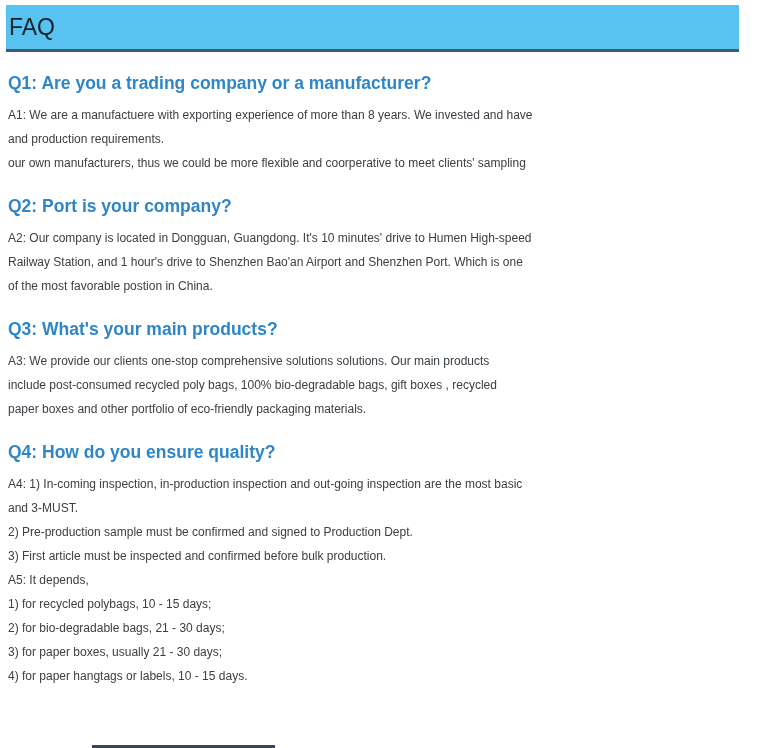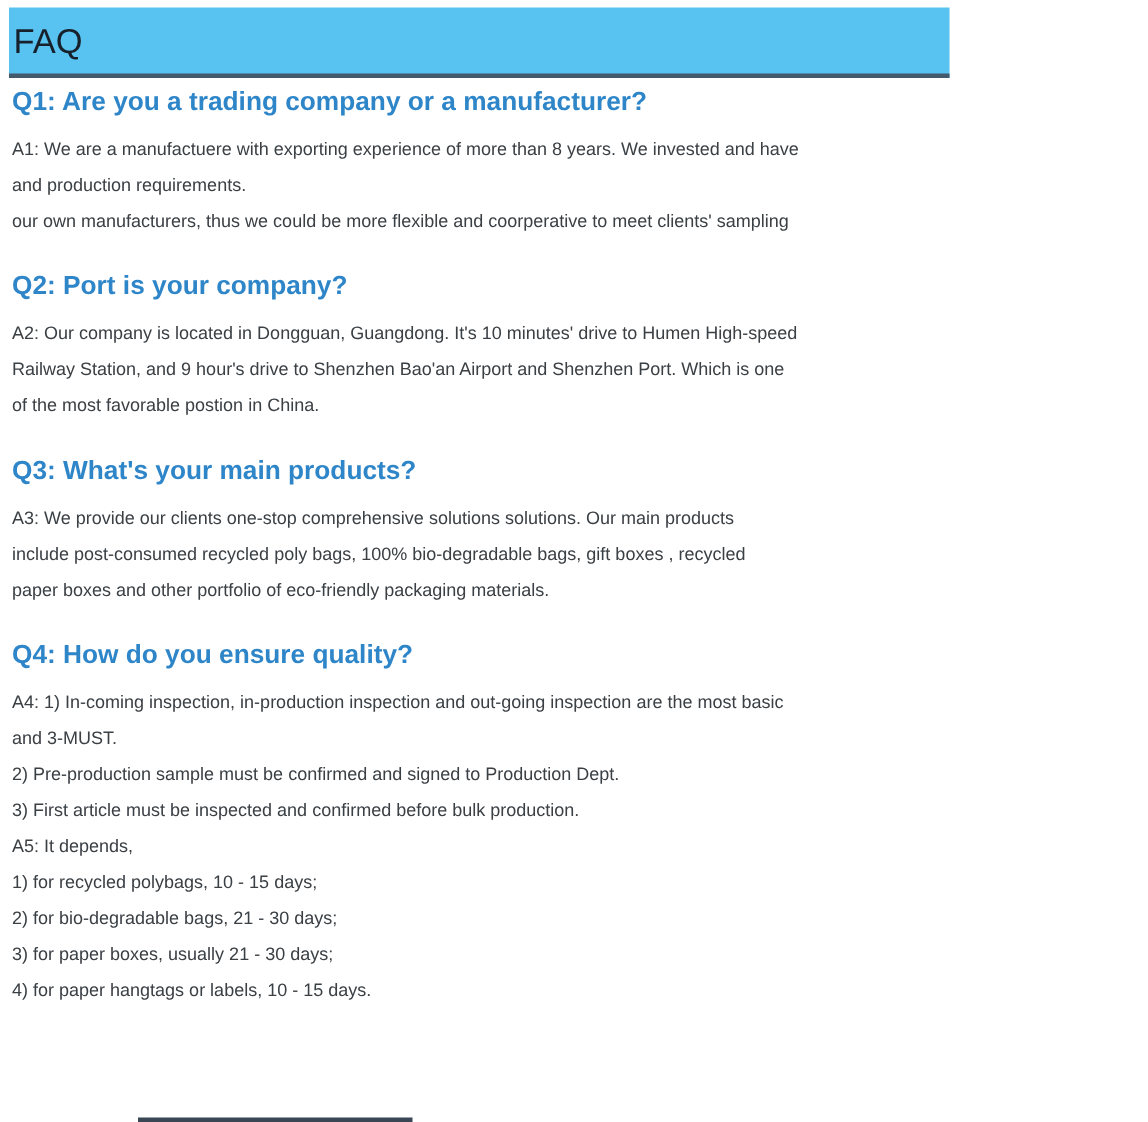--- a/index.html
+++ b/index.html
@@ -21,21 +21,21 @@
     height: 748px;
     position: relative;
     overflow: hidden;
     background: var(--page_bg);
     font-family: "Liberation Sans", "DejaVu Sans", sans-serif;
   }
   .banner {
     position: absolute;
     left: 6px;
     top: 5px;
-    width: 627px;
+    width: 733px;
     height: 47px;
     background: var(--banner_bg);
     border-bottom: 3px solid var(--banner_border);
     display: flex;
     align-items: center;
   }
   .banner-title {
     font-size: 23px;
     font-weight: 400;
     color: var(--banner_text);
@@ -49,21 +49,21 @@
     width: 747px;
   }
   .faq-section .question {
     margin: 21px 0 10px 0;
     font-size: 17.5px;
     line-height: 20px;
     font-weight: bold;
     color: var(--question_blue);
   }
   .faq-section:first-child .question {
-    margin-top: 2px;
+    margin-top: 18px;
   }
   .answer-line {
     font-size: 12px;
     line-height: 24px;
     color: var(--body_text);
   }
   .bottom-bar {
     position: absolute;
     left: 92px;
     bottom: 0;
@@ -83,21 +83,21 @@
   <div>
       <section class="faq-section">
         <h3 class="question">Q1: Are you a trading company or a manufacturer?</h3>
         <div class="answer-line">A1: We are a manufactuere with exporting experience of more than 8 years. We invested and have</div>
         <div class="answer-line">and production requirements.</div>
         <div class="answer-line">our own manufacturers, thus we could be more flexible and coorperative to meet clients' sampling</div>
       </section>
       <section class="faq-section">
         <h3 class="question">Q2: Port is your company?</h3>
         <div class="answer-line">A2: Our company is located in Dongguan, Guangdong. It's 10 minutes' drive to Humen High-speed</div>
-        <div class="answer-line">Railway Station, and 9 hour's drive to Shenzhen Bao'an Airport and Shenzhen Port. Which is one</div>
+        <div class="answer-line">Railway Station, and 1 hour's drive to Shenzhen Bao'an Airport and Shenzhen Port. Which is one</div>
         <div class="answer-line">of the most favorable postion in China.</div>
       </section>
       <section class="faq-section">
         <h3 class="question">Q3: What's your main products?</h3>
         <div class="answer-line">A3: We provide our clients one-stop comprehensive solutions solutions. Our main products</div>
         <div class="answer-line">include post-consumed recycled poly bags, 100% bio-degradable bags, gift boxes , recycled</div>
         <div class="answer-line">paper boxes and other portfolio of eco-friendly packaging materials.</div>
       </section>
       <section class="faq-section">
         <h3 class="question">Q4: How do you ensure quality?</h3>

